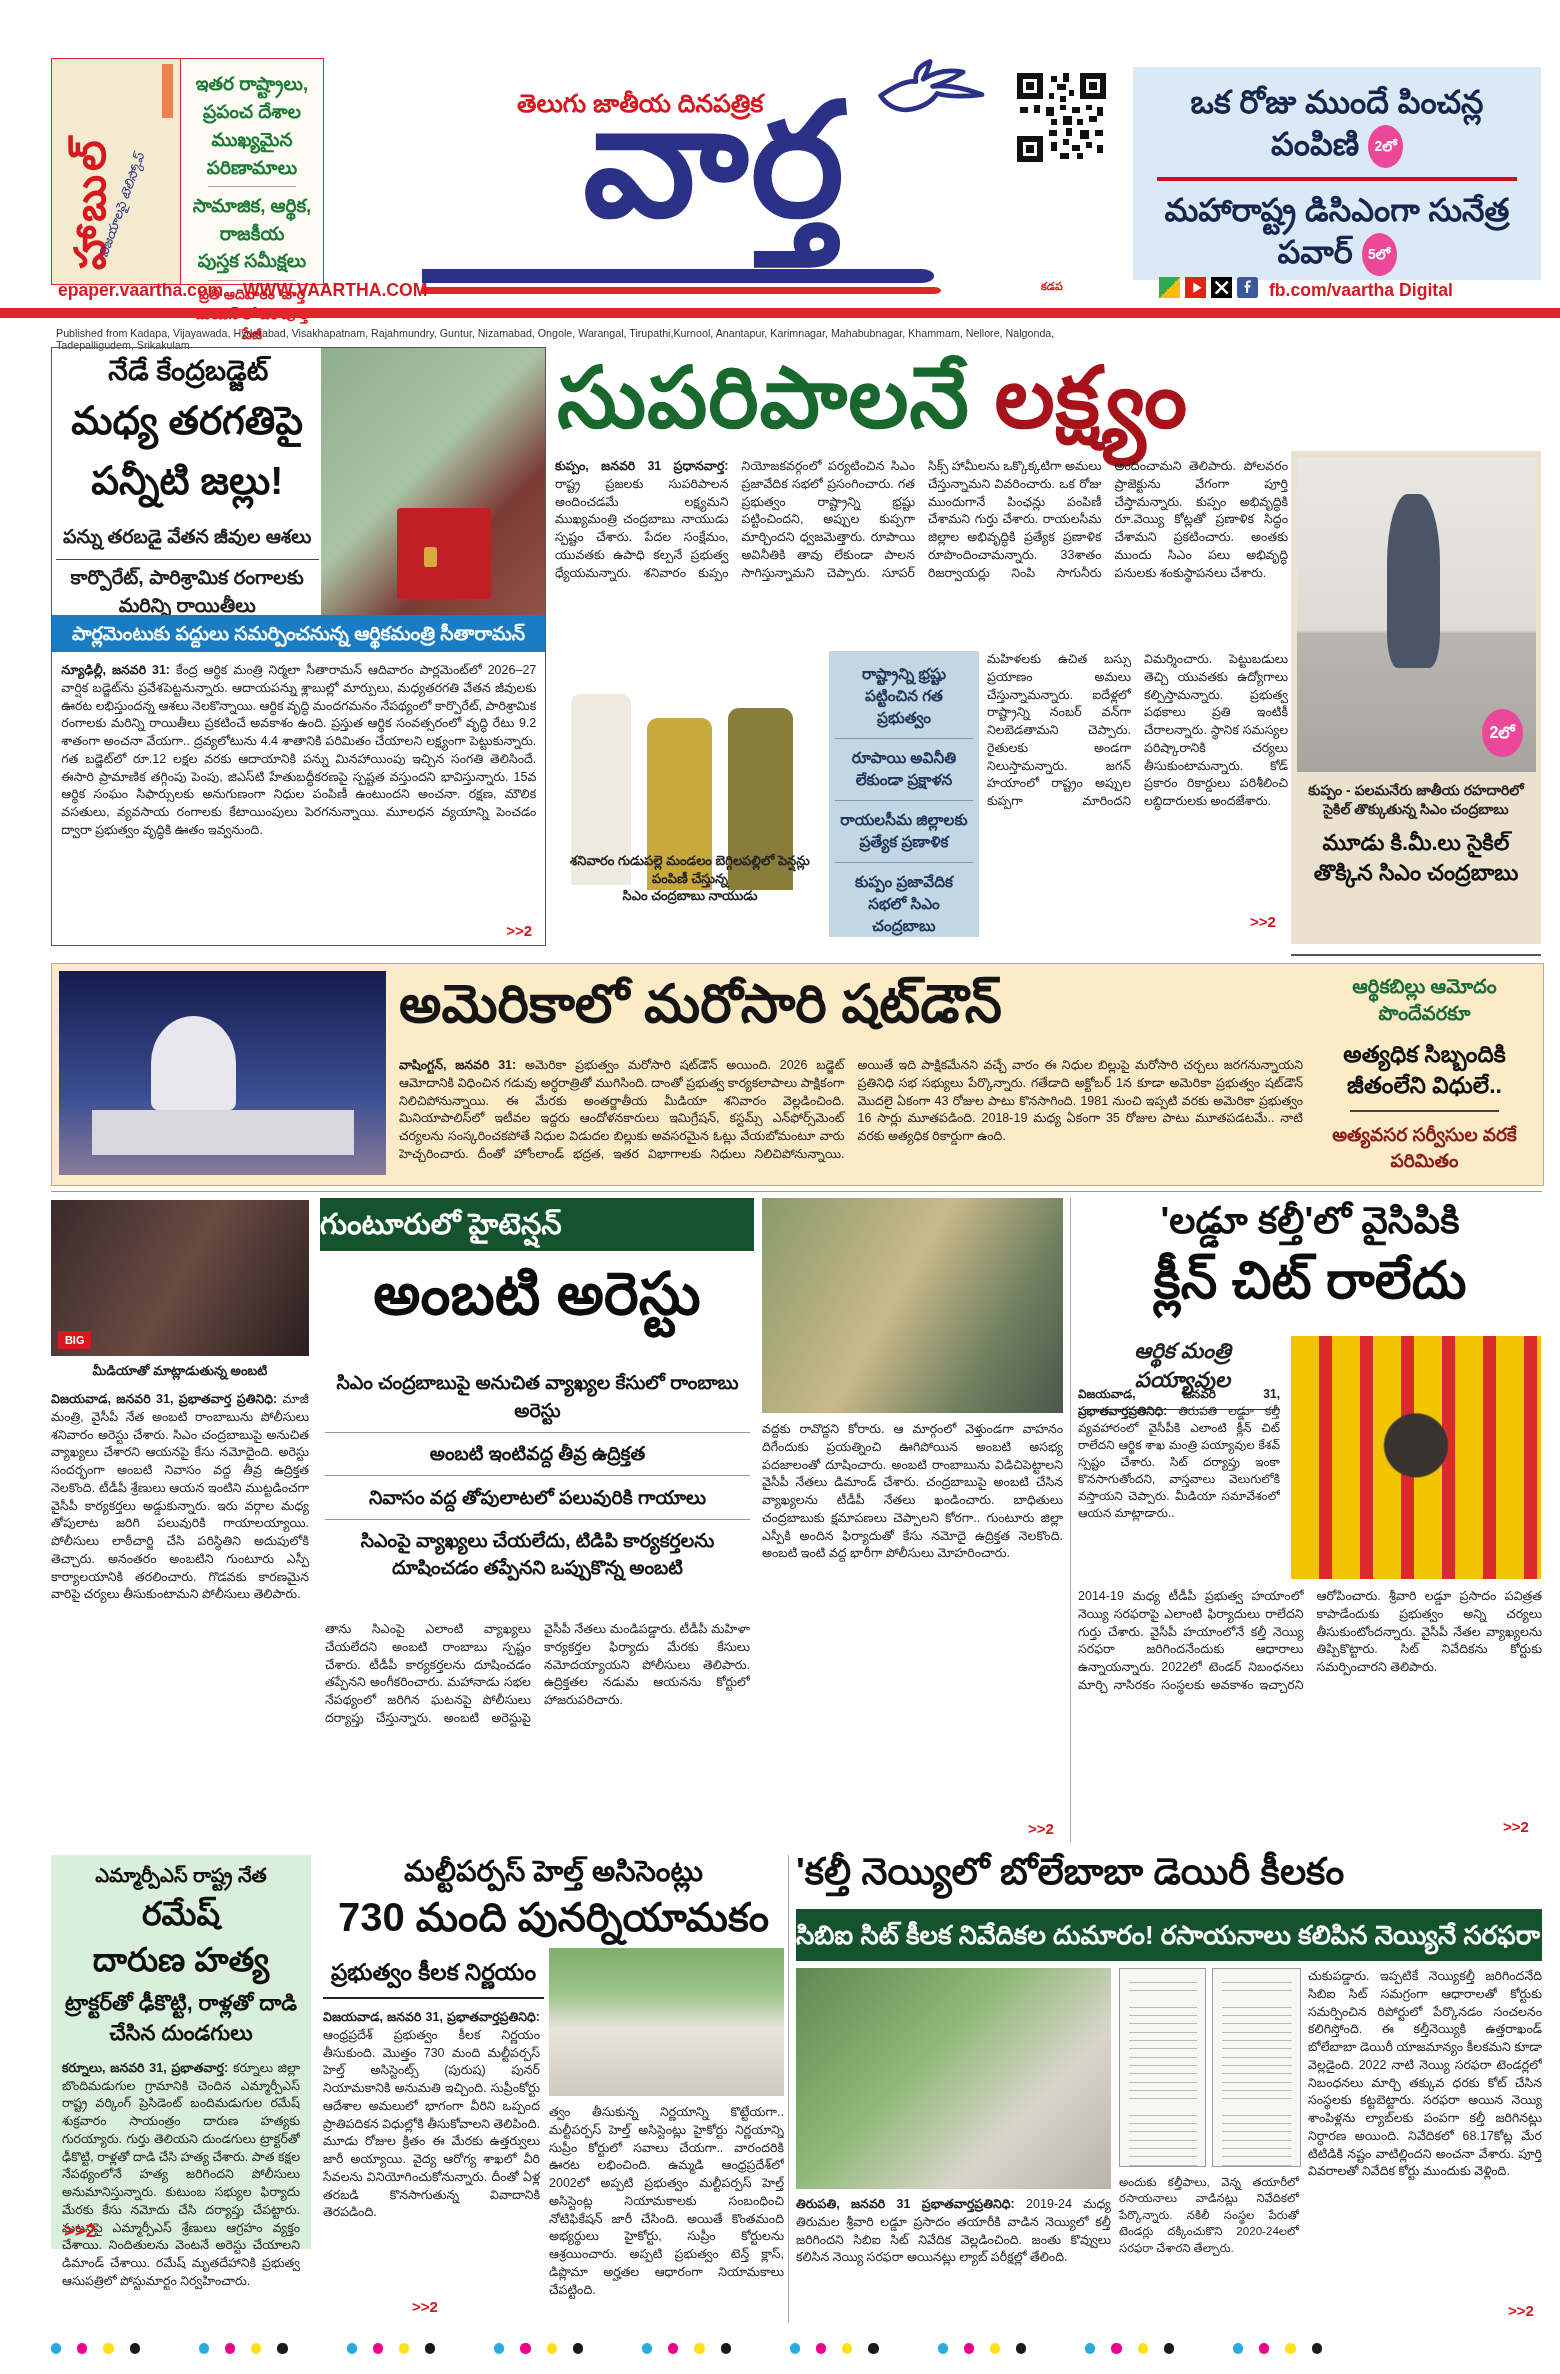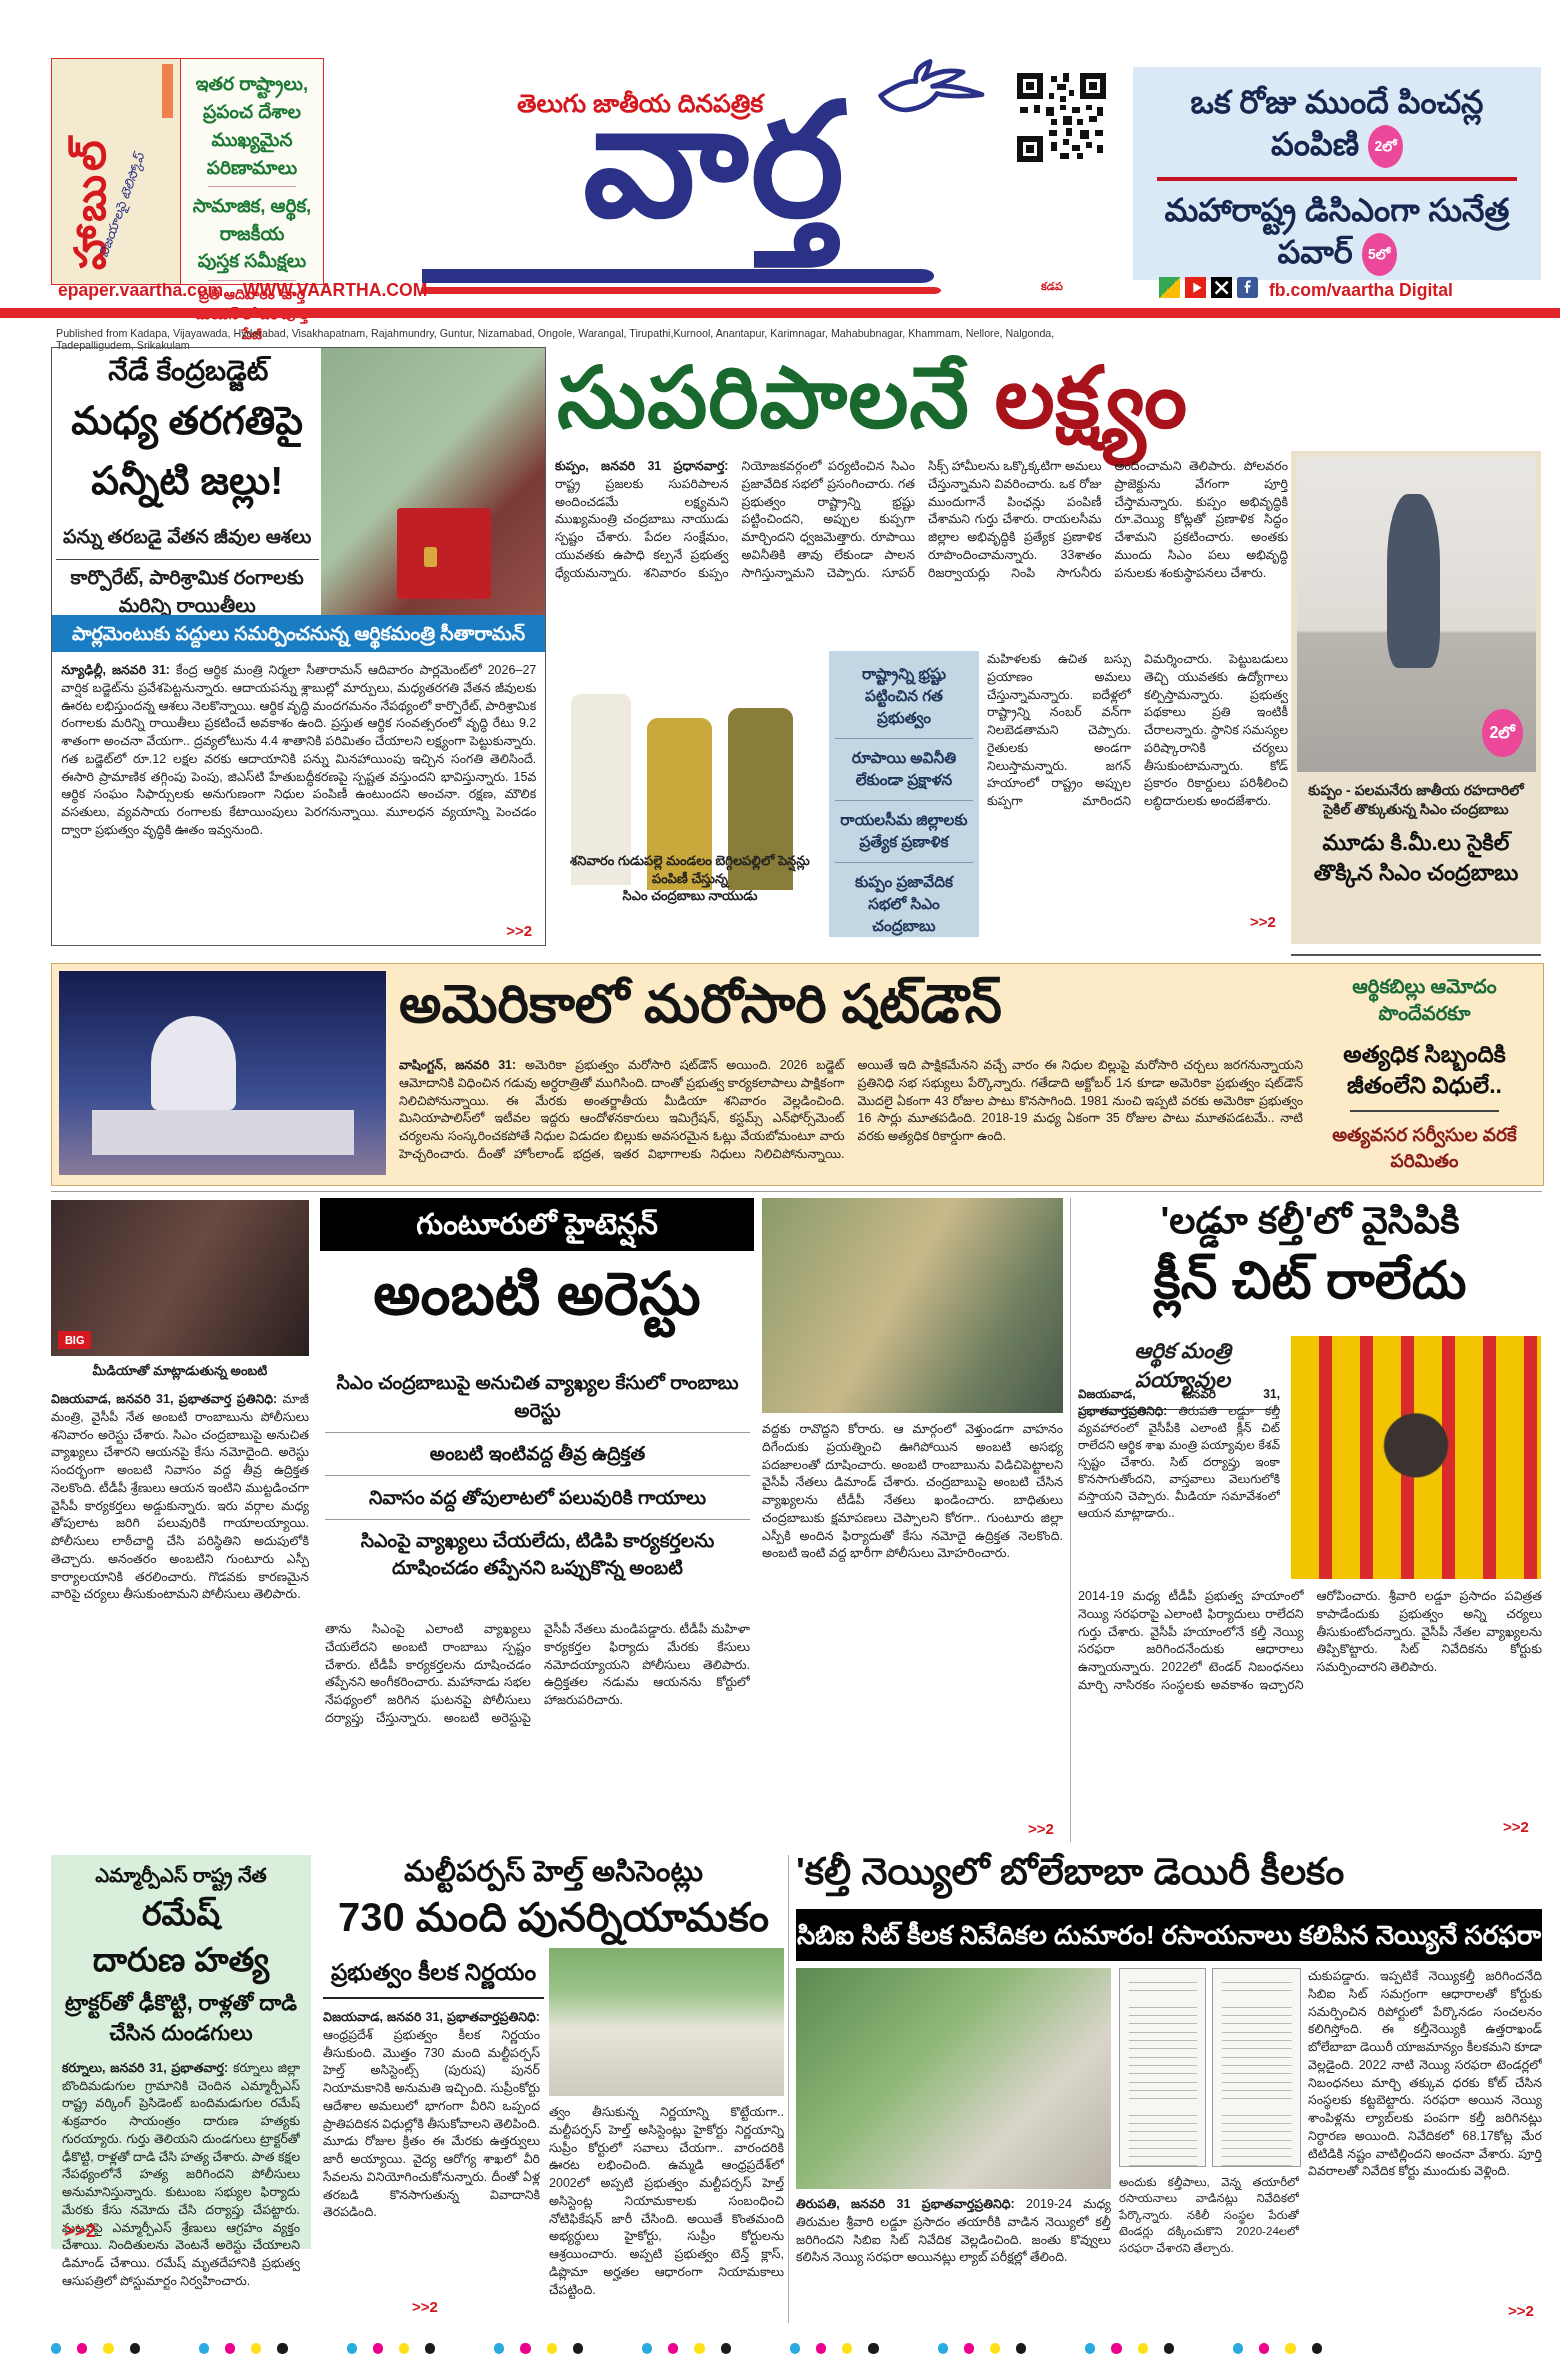--- a/index.html
+++ b/index.html
@@ -54,21 +54,21 @@
   .rail{background:#eae2cf;}
   .rail-title{font-weight:800;font-size:22px;text-align:center;line-height:1.35;color:#111;}
   
   .usa-box{background:#fdeac6;border:0.9px solid #caa868;}
   .usa-h{font-weight:800;font-size:53px;color:#151515;}
   .side1{color:#1a6b3c;font-weight:800;font-size:19.5px;text-align:center;line-height:1.35;}
   .side2{color:#111;font-weight:800;font-size:23px;text-align:center;line-height:1.35;}
   .side3{color:#8b1a1a;font-weight:800;font-size:18.6px;text-align:center;line-height:1.4;}
   .side-div{height:1.9px;background:#444;margin:9.3px 37px;}
   
-  .redbar{background:#000000;color:#fff;font-weight:800;text-align:center;}
+  .redbar{background:#14532d;color:#fff;font-weight:800;}
   .amb-h{font-weight:800;font-size:59px;text-align:center;color:#0d0d0d;}
   .sub-item{font-weight:bold;font-size:19px;text-align:center;line-height:1.45;padding:7.4px 1.9px;color:#151515;}
   .sub-item:not(:last-child){border-bottom:0.9px solid #999;}
   .vrule{background:#aaa;width:0.9px;}
   .hrule{background:#999;height:0.9px;}
   
   .laddu-k{font-weight:800;font-size:37px;text-align:center;color:#111;}
   .laddu-h{font-weight:800;font-size:52px;text-align:center;color:#0d0d0d;}
   .laddu-sub{font-weight:bold;font-size:21.3px;text-align:center;border-bottom:1.9px solid #333;padding-bottom:12px;color:#222;font-style:italic;}
   

